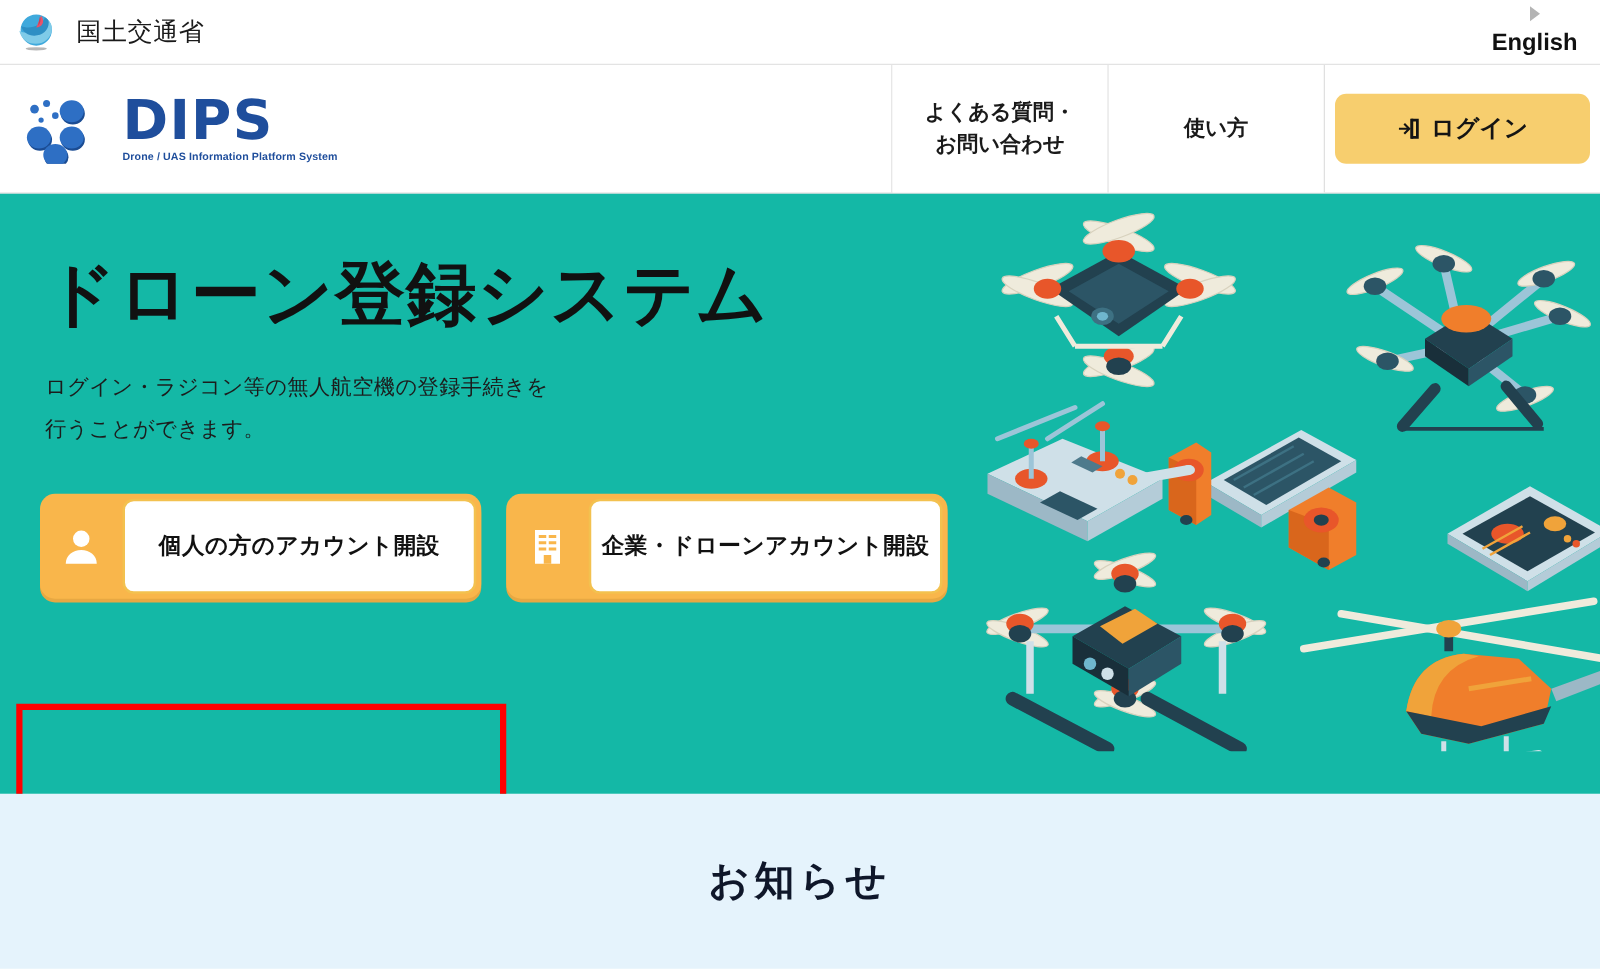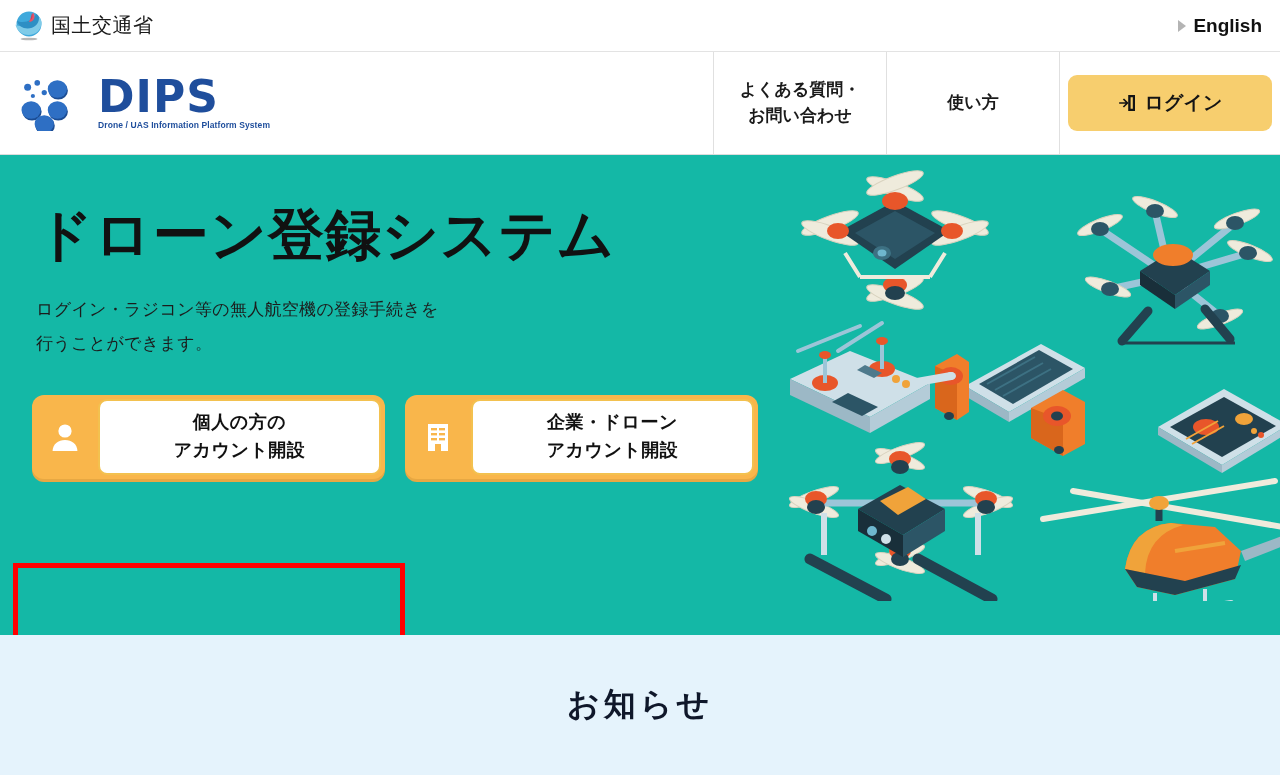--- a/index.html
+++ b/index.html
@@ -16,37 +16,38 @@
     display: flex;
     align-items: center;
     justify-content: space-between;
     padding: 0 18px 0 14px;
     border-bottom: 1px solid #e3e3e3;
     background: #fff;
   }
   .ministry {
     display: flex;
     align-items: center;
-    gap: 7px;
+    gap: 17px;
   }
   .mlit-mark { width: 30px; height: 32px; display: block; flex: none; }
   .ministry-name {
     font-size: 20px;
     color: #1a1a1a;
     letter-spacing: .5px;
     font-weight: 500;
   }
   .english-link {
     display: flex;
     align-items: center;
     gap: 7px;
     font-size: 19px;
     font-weight: bold;
     color: #111;
     cursor: pointer;
+    flex-direction: column;
   }
   .tri {
     width: 0; height: 0;
     border-left: 8px solid #b4b4b4;
     border-top: 6px solid transparent;
     border-bottom: 6px solid transparent;
   }
 
   
   .header {
@@ -176,21 +177,21 @@
     justify-content: center;
   }
   .cta-icon svg { width: 30px; height: 32px; display: block; }
   .cta-label {
     flex: 1 1 auto;
     margin: 4px 4px 4px 0;
     background: #fff;
     border: 2px solid #F3C14F;
     border-radius: 9px;
     display: flex;
-    flex-direction: column;
+    flex-direction: row;
     align-items: center;
     justify-content: center;
     font-size: 18px;
     font-weight: bold;
     color: #111;
     line-height: 1.55;
     letter-spacing: .5px;
   }
 
   

